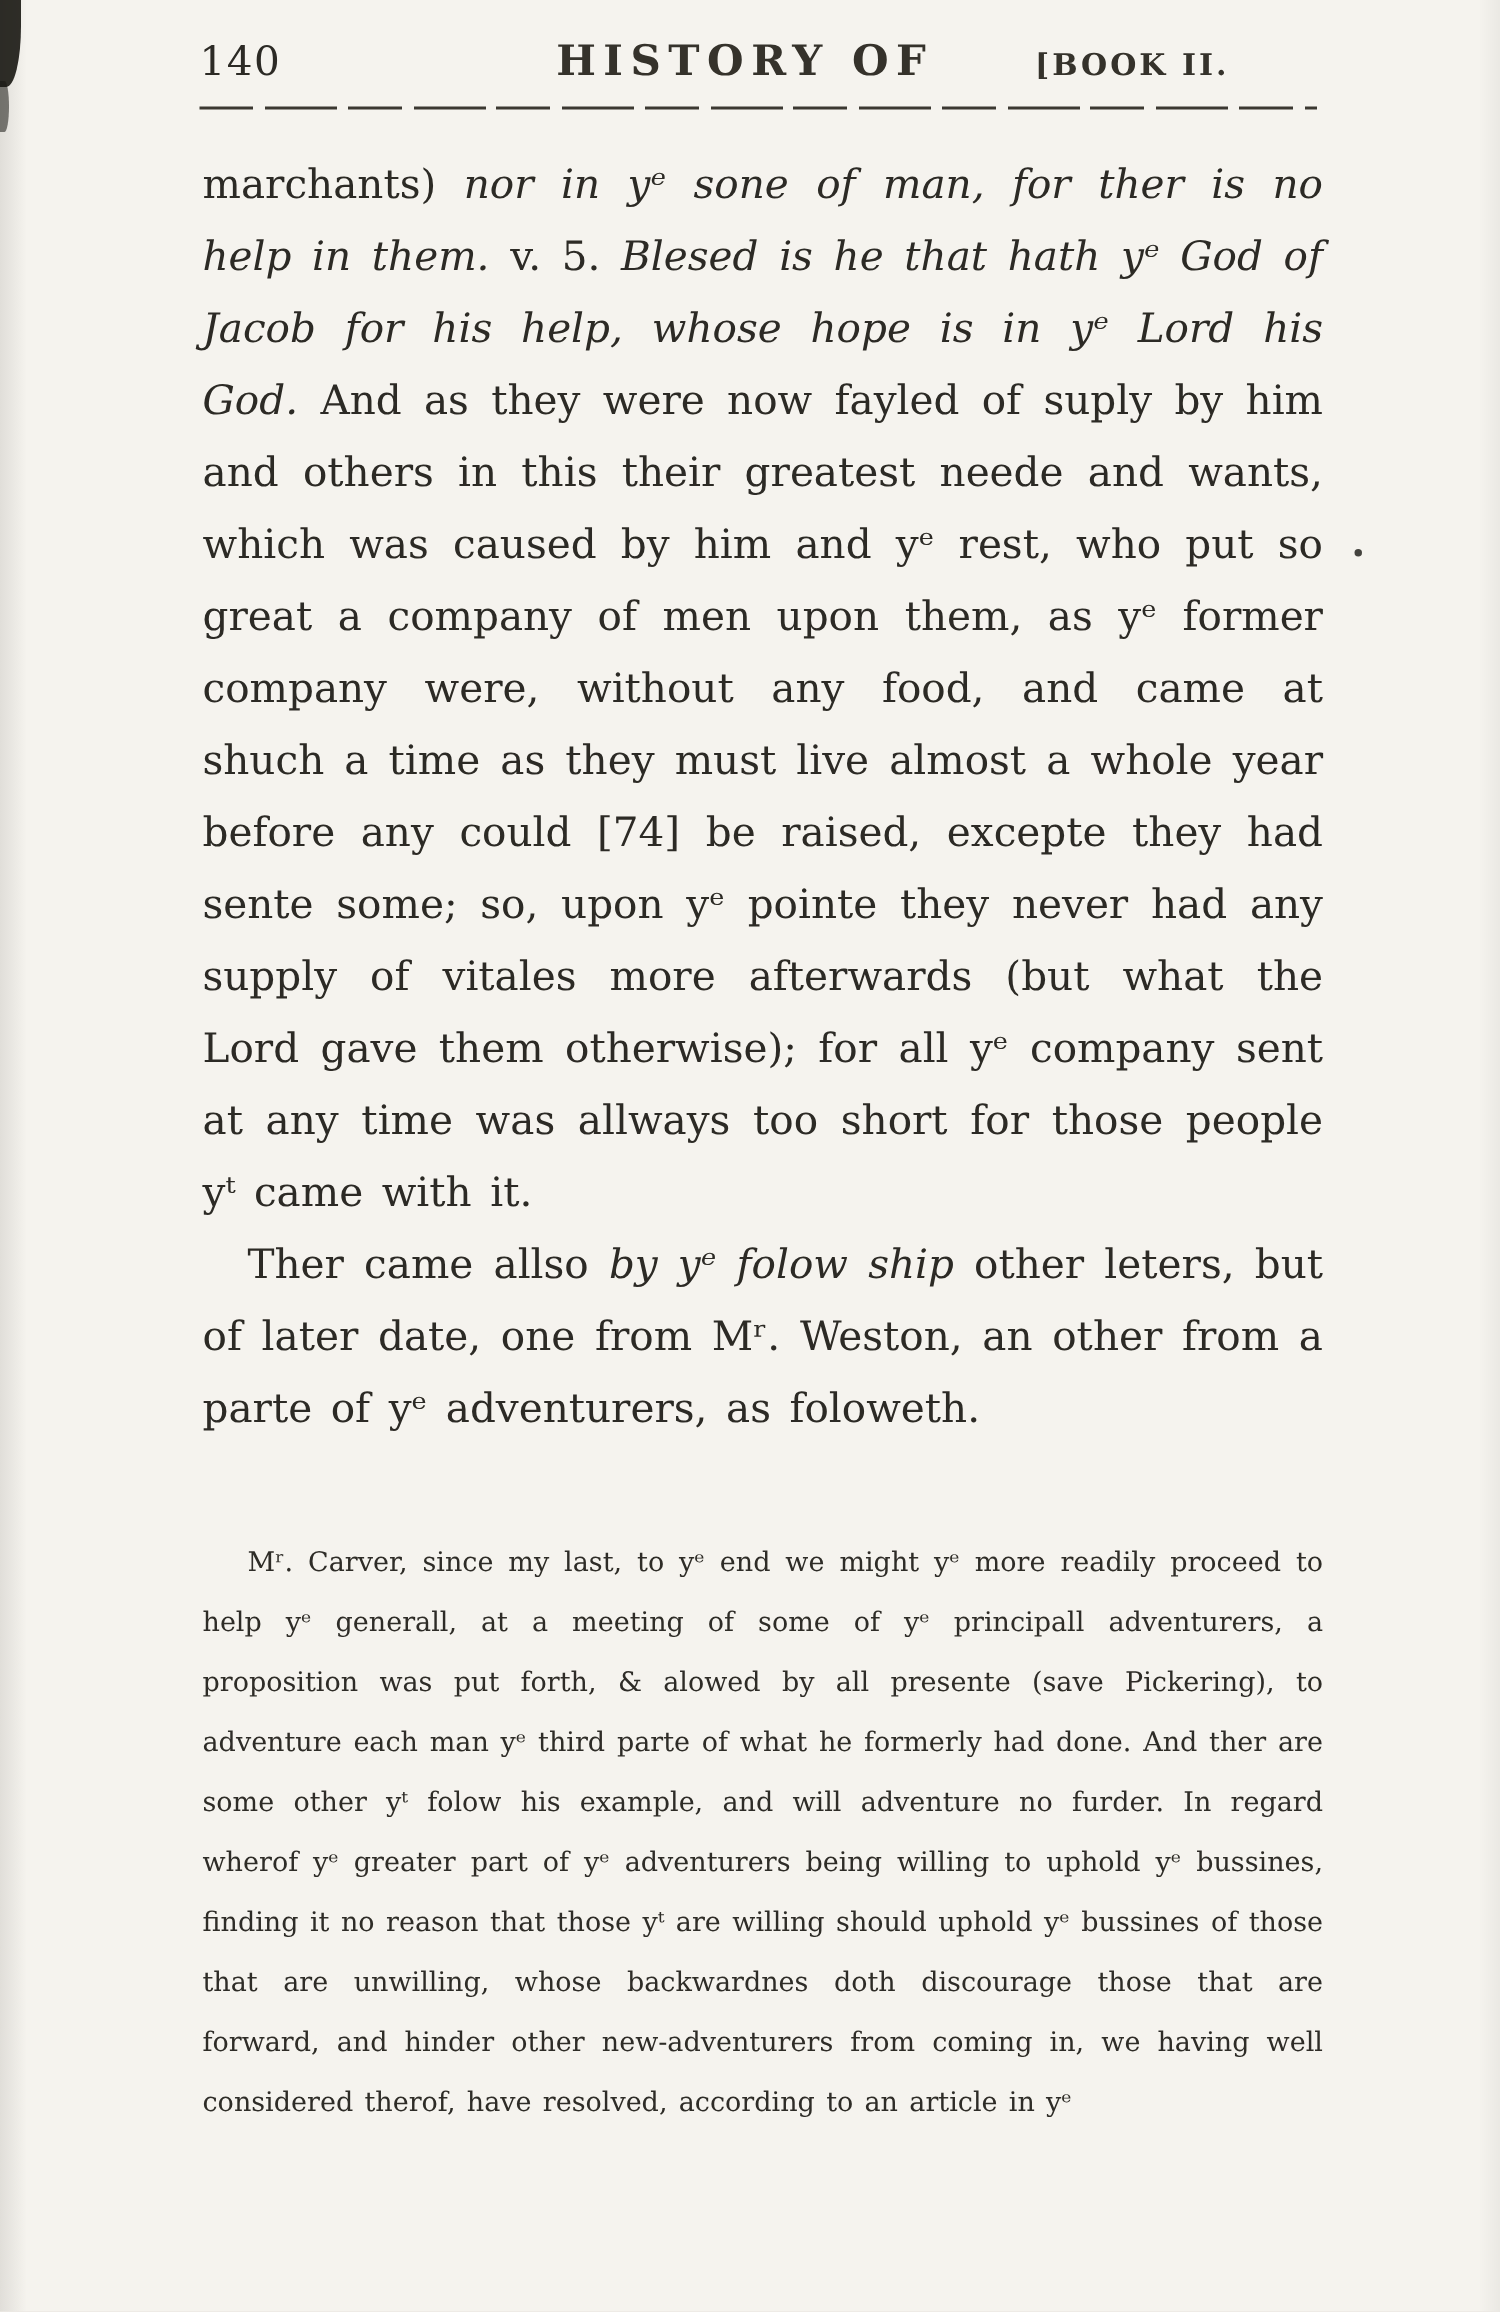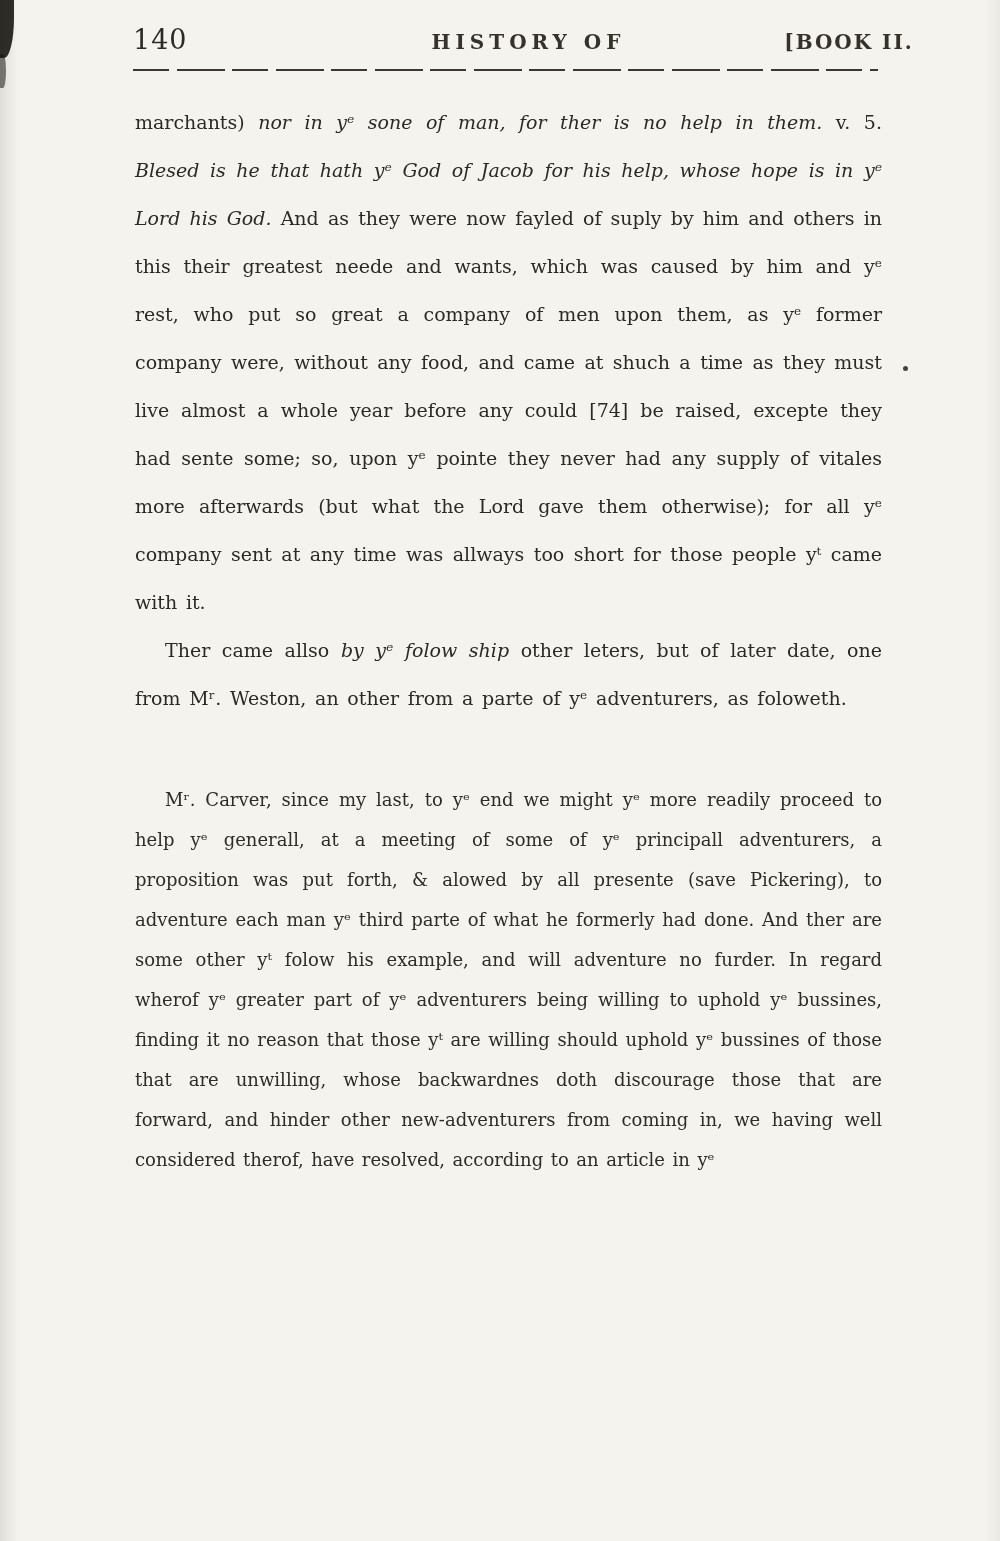--- a/index.html
+++ b/index.html
@@ -16,36 +16,36 @@
     background-image: linear-gradient(90deg, rgba(40,38,32,0.10) 0px, rgba(40,38,32,0.0) 18px),
                       linear-gradient(270deg, rgba(40,38,32,0.05) 0px, rgba(40,38,32,0.0) 14px);
     overflow: hidden;
     font-family: "DejaVu Serif", "Liberation Serif", serif;
     color: #2c2a25;
   }
   .header {
     display: grid;
     grid-template-columns: 170px 1fr 190px;
     align-items: baseline;
-    margin: 24px 56px 0 133px;
+    margin: 24px 120px 0 133px;
     gap: 11px;
   }
   .page-number {
     font-size: 27px;
     letter-spacing: 1px;
   }
   .running-title {
     text-align: center;
-    font-size: 20px;
+    font-size: 28px;
     letter-spacing: 5px;
     font-weight: 600;
     color: #35322b;
   }
   .book-label {
-    text-align: center;
+    text-align: left;
     font-size: 20px;
     letter-spacing: 2px;
     font-weight: 600;
     color: #35322b;
   }
   .header-rule {
     margin: 14px 122px 0 133px;
     height: 3px;
     background: repeating-linear-gradient(90deg,
         #3b3831 0px, #3b3831 36px,
@@ -53,21 +53,21 @@
         #3b3831 44px, #3b3831 92px,
         rgba(59,56,49,0) 92px, rgba(59,56,49,0) 99px);
     background-size: 100% 2px;
     background-position: 0 0;
     background-repeat: repeat-x;
   }
   .body-block {
     margin: 26px 118px 0 135px;
   }
   p.main-text {
-    font-size: 19px;
+    font-size: 27px;
     line-height: 48px;
     text-align: justify;
     word-spacing: 0.14em;
     margin: 0;
   }
   p.main-text.indented { text-indent: 30px; }
   p.letter-text {
     font-size: 18px;
     line-height: 40px;
     text-align: justify;

